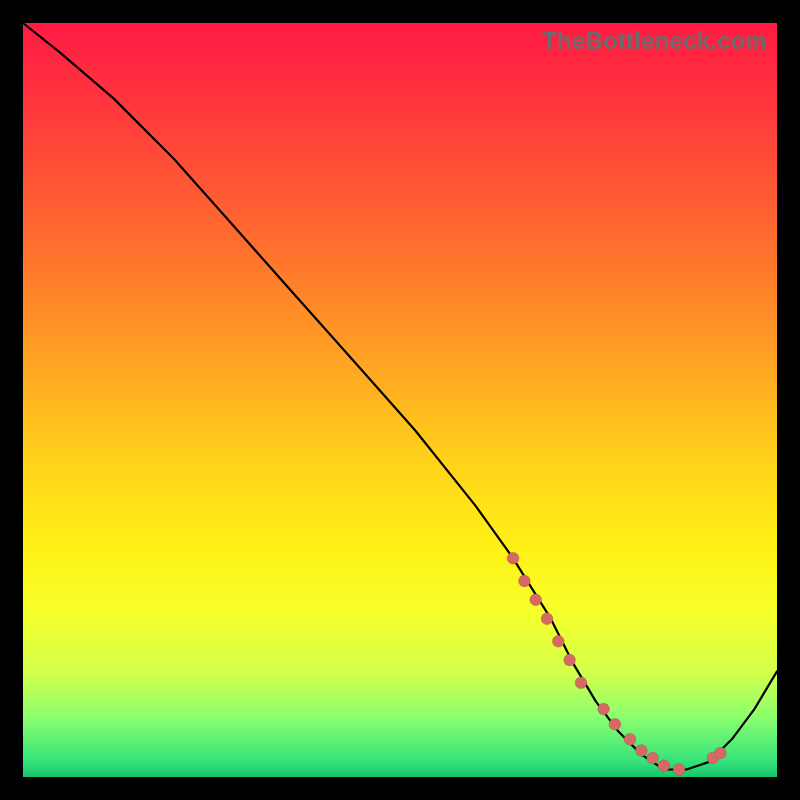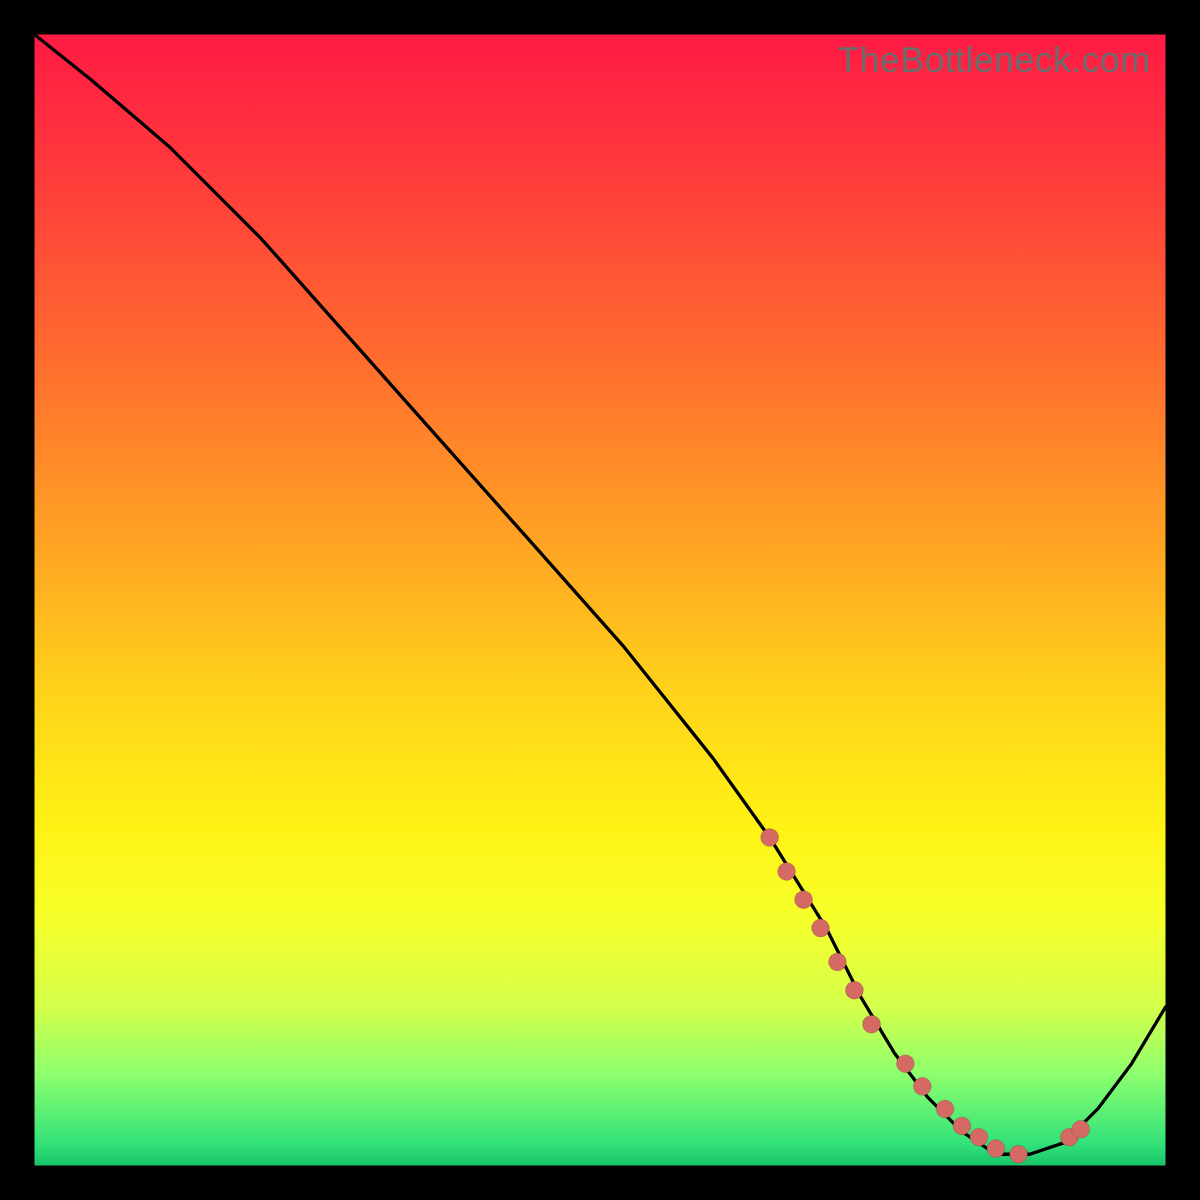--- a/index.html
+++ b/index.html
@@ -36,21 +36,21 @@
       #8cff6e 92%,
       #34e27a 98%,
       #18c46a 100%
     );
   }
   .watermark {
     position: absolute;
     top: 4px;
     right: 10px;
     font-size: 24px;
-    font-weight: 400;
+    font-weight: 700;
     color: #6c6c6c;
     letter-spacing: 0.2px;
     user-select: none;
   }
   svg.curve {
     position: absolute;
     left: 0;
     top: 0;
     width: 754px;
     height: 754px;

